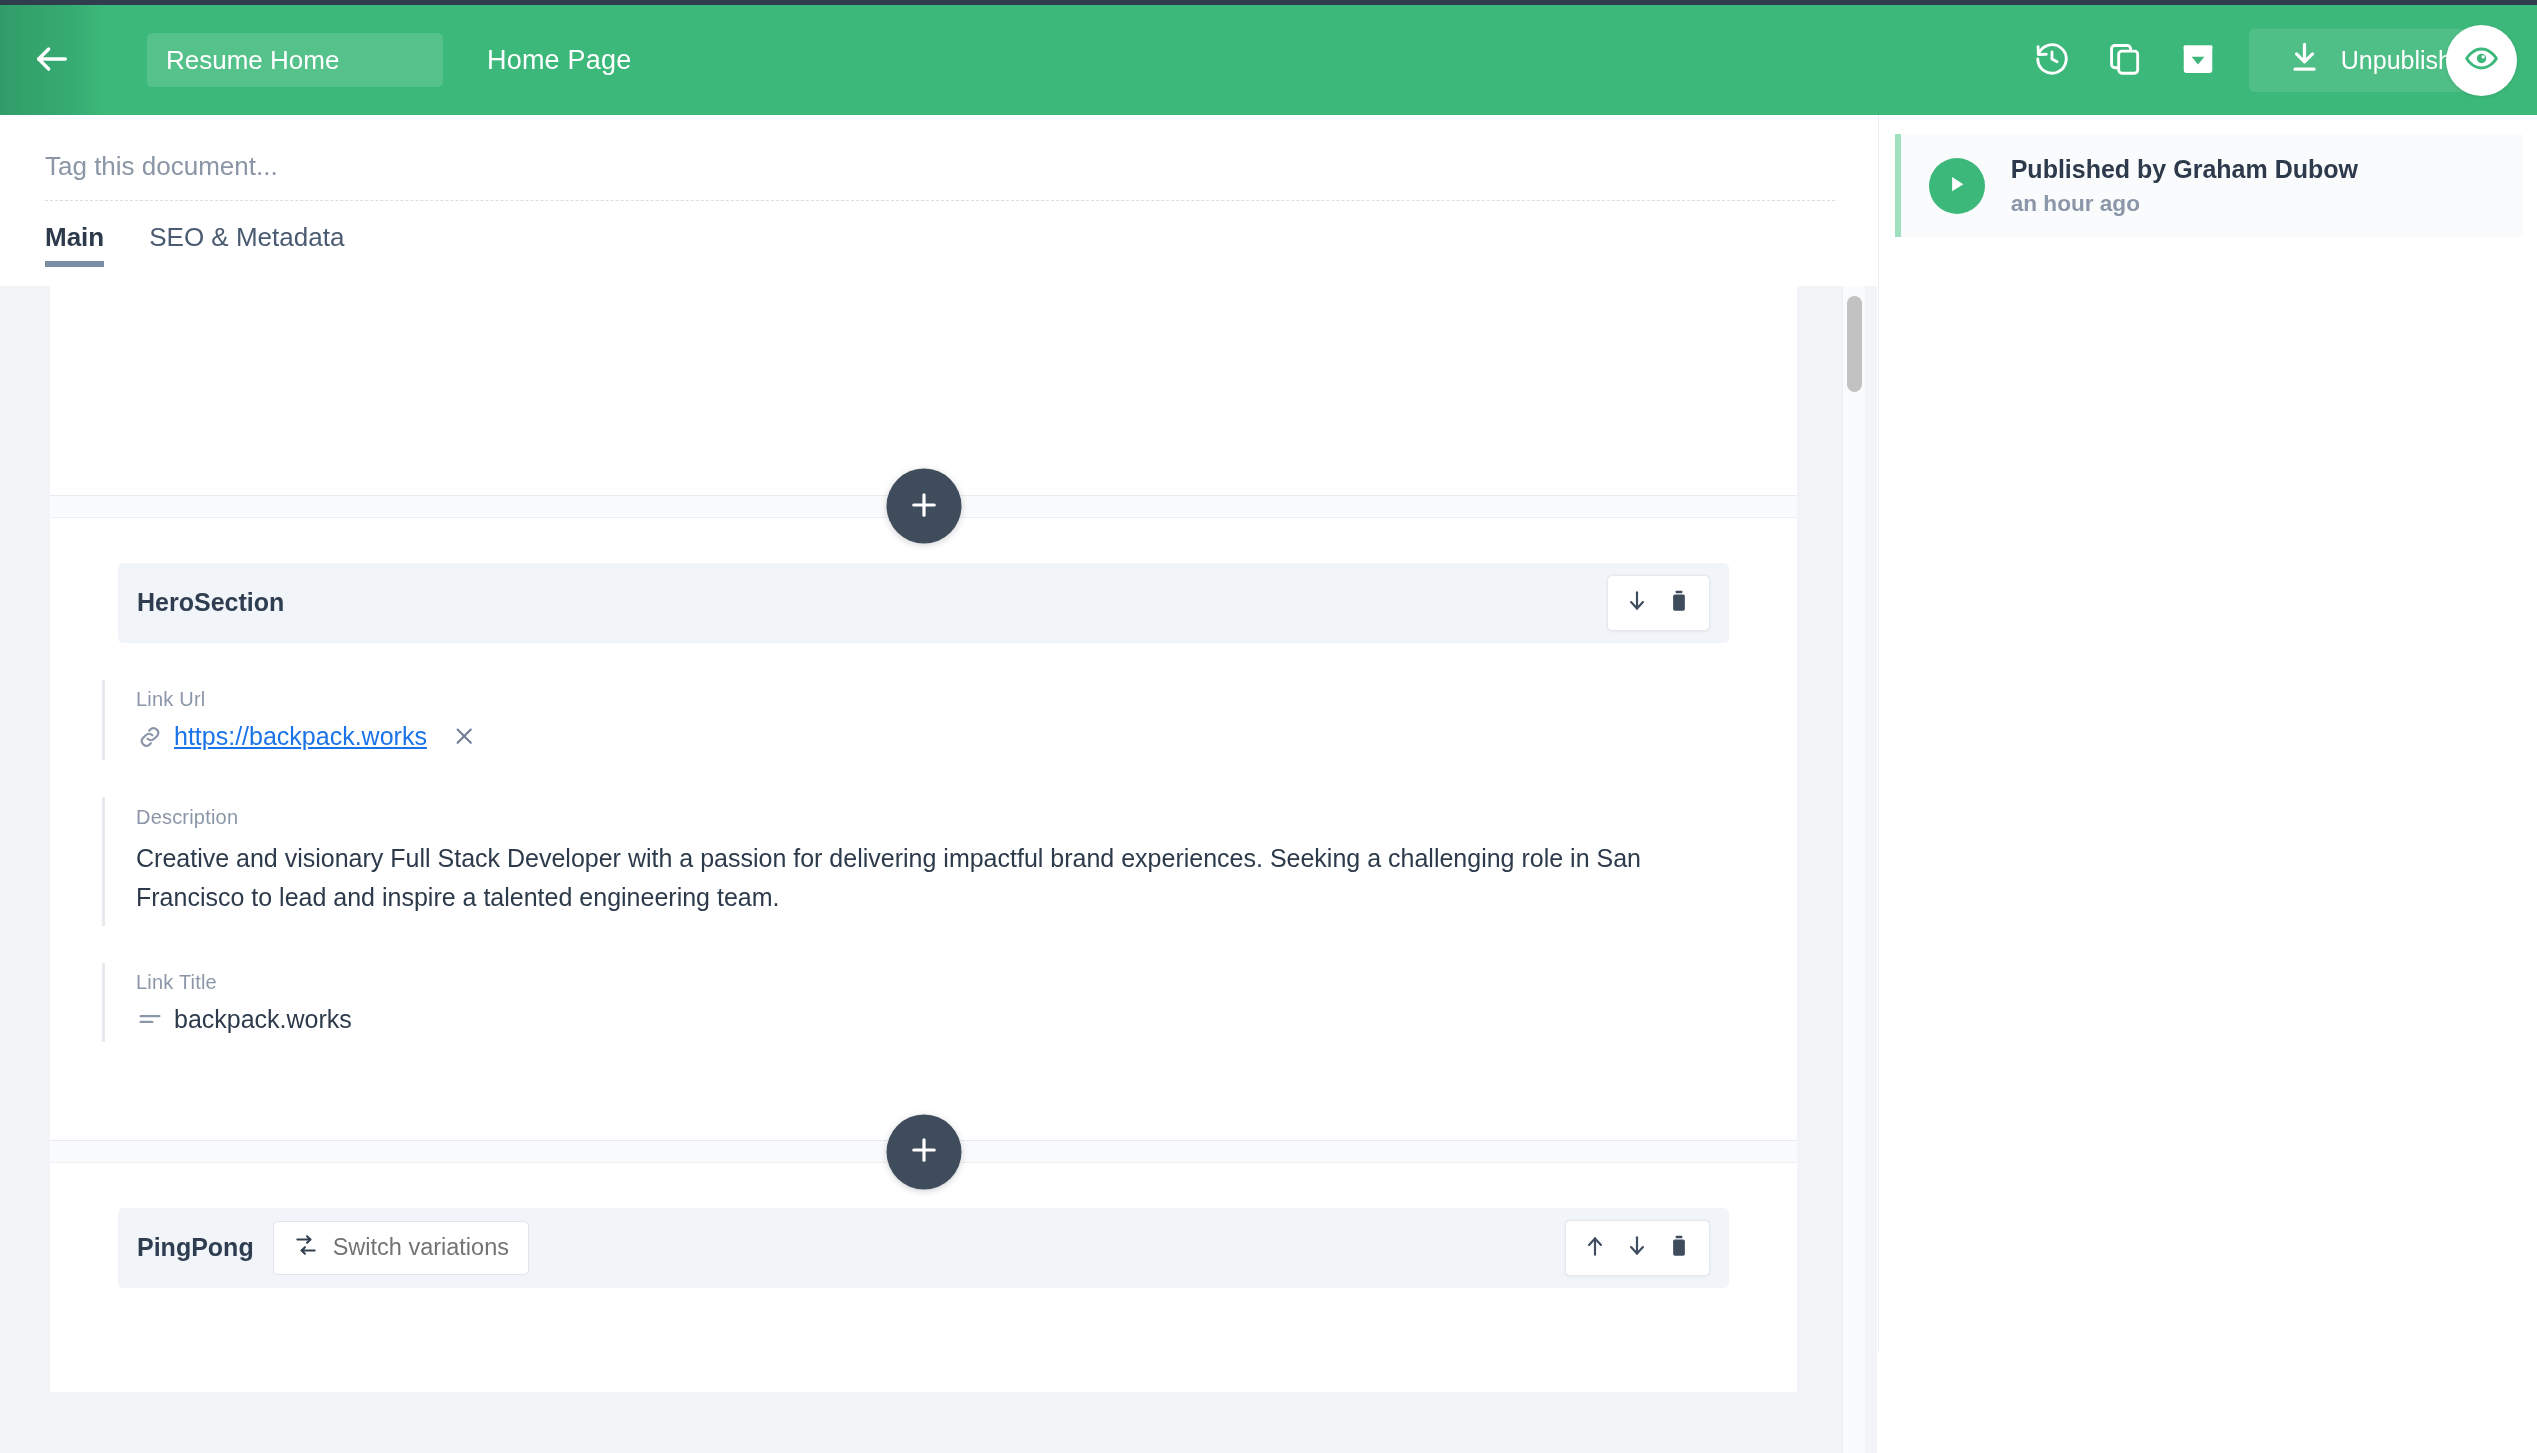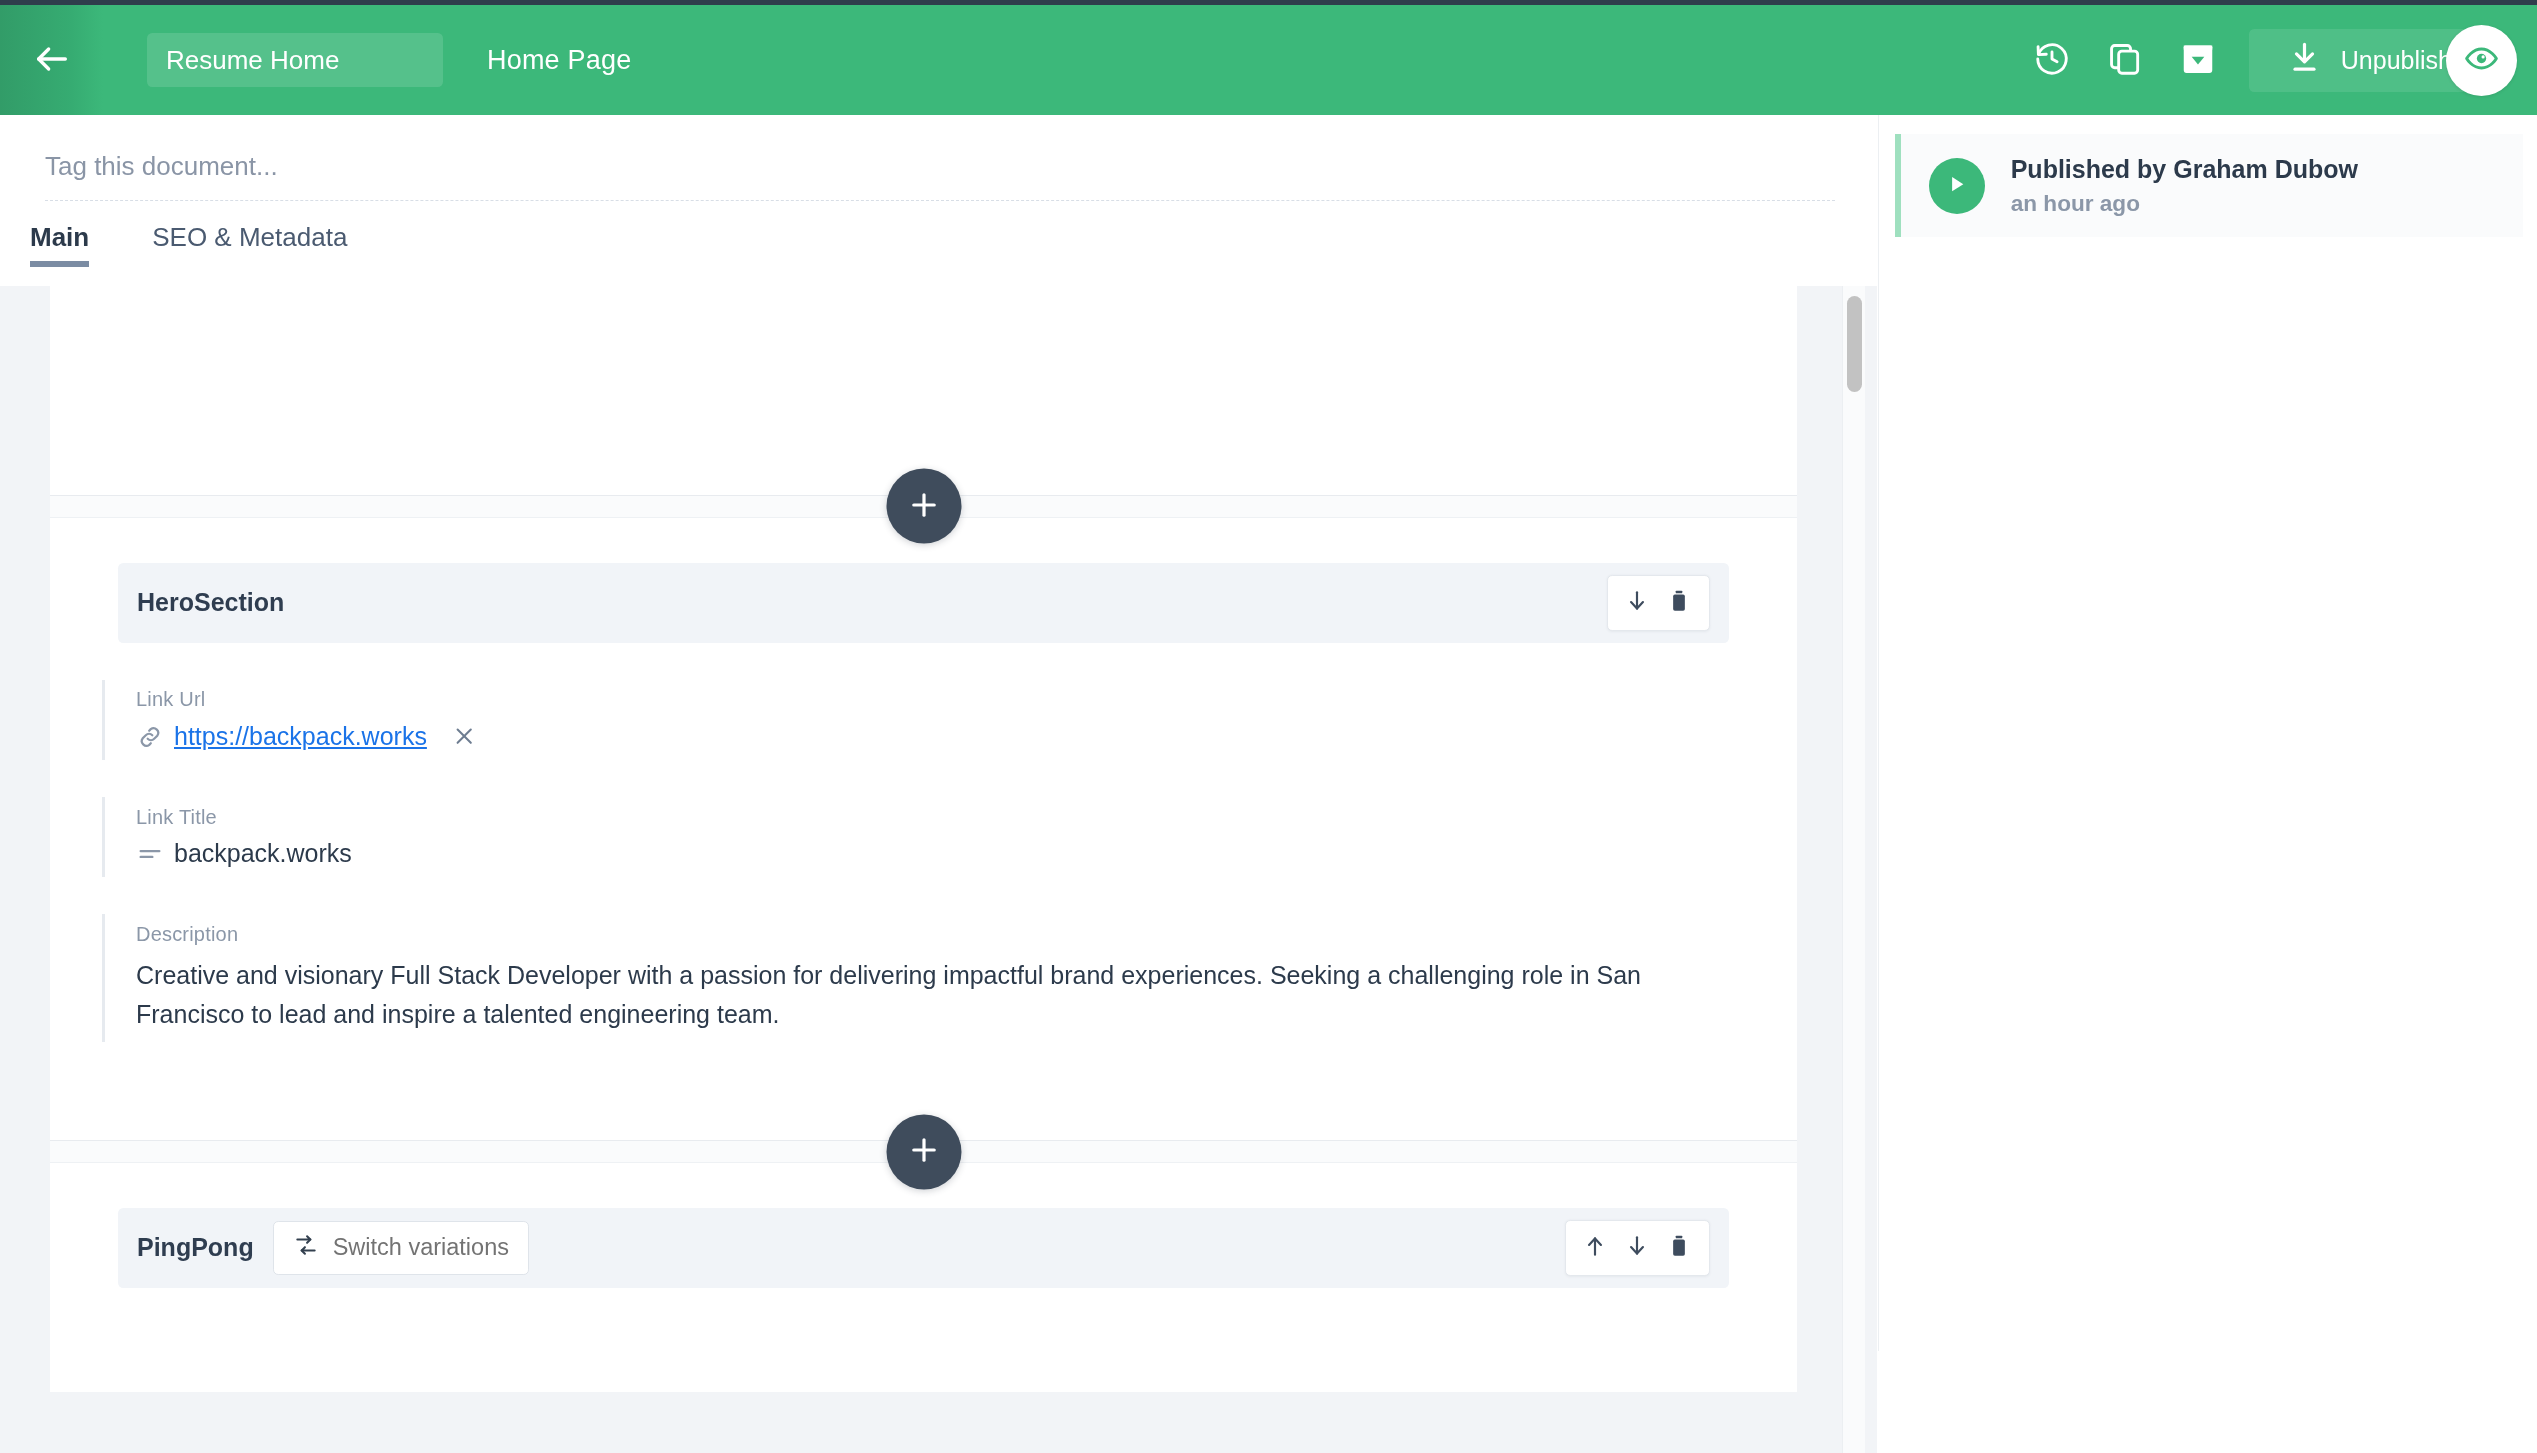--- a/index.html
+++ b/index.html
@@ -126,22 +126,22 @@
     font-family: "Liberation Sans", sans-serif;
     color: #32435a;
   }
   .tag-input::placeholder { color: #8a95a6; }
   .tag-divider {
     position: absolute; top: 85px; left: 45px;
     width: 1790px; height: 0;
     border-top: 1.7px dashed #d8dee6;
   }
   .tabs {
-    position: absolute; top: 97px; left: 30px;
-    display: flex; align-items: flex-end; gap: 18px;
+    position: absolute; top: 97px; left: 45px;
+    display: flex; align-items: flex-end; gap: 0;
   }
   .tab {
     font-size: 26px;
     color: #4a5a70;
     padding: 10.4px 0 14px 0;
     margin-right: 45px;
     cursor: pointer;
     position: relative;
   }
   .tab.active { color: #2c3a4b; font-weight: 700; }
@@ -458,36 +458,36 @@
                 <a class="field-link">https://backpack.works</a>
                 <span class="field-clear">
                   <svg viewBox="0 0 24 24" fill="none" stroke="#6e7d91" stroke-width="2" stroke-linecap="round">
                     <line x1="5.5" y1="5.5" x2="18.5" y2="18.5"></line>
                       <line x1="18.5" y1="5.5" x2="5.5" y2="18.5"></line>
                   </svg>
                 </span>
               </div>
             </div>
 
+            <div class="field desc">
+              <div class="field-label">Description</div>
+              <div class="field-desc">Creative and visionary Full Stack Developer with a passion for delivering impactful brand experiences. Seeking a challenging role in San Francisco to lead and inspire a talented engineering team.</div>
+            </div>
+
             <div class="field">
               <div class="field-label">Link Title</div>
               <div class="field-row">
                 <span class="field-icon">
                   <svg viewBox="0 0 24 24" fill="none" stroke="#8b97a8" stroke-width="2" stroke-linecap="round">
                     <line x1="4" y1="9.5" x2="20" y2="9.5"></line>
                       <line x1="4" y1="14.5" x2="14" y2="14.5"></line>
                   </svg>
                 </span>
                 <span class="field-value">backpack.works</span>
               </div>
-            </div>
-
-            <div class="field desc">
-              <div class="field-label">Description</div>
-              <div class="field-desc">Creative and visionary Full Stack Developer with a passion for delivering impactful brand experiences. Seeking a challenging role in San Francisco to lead and inspire a talented engineering team.</div>
             </div>
 
           </div>
         </div>
 
         <div class="divider-band">
           <div class="add-btn">
             <span>
               <svg viewBox="0 0 24 24" fill="none" stroke="#ffffff" stroke-width="2.2" stroke-linecap="round">
                 <line x1="12" y1="5" x2="12" y2="19"></line>

